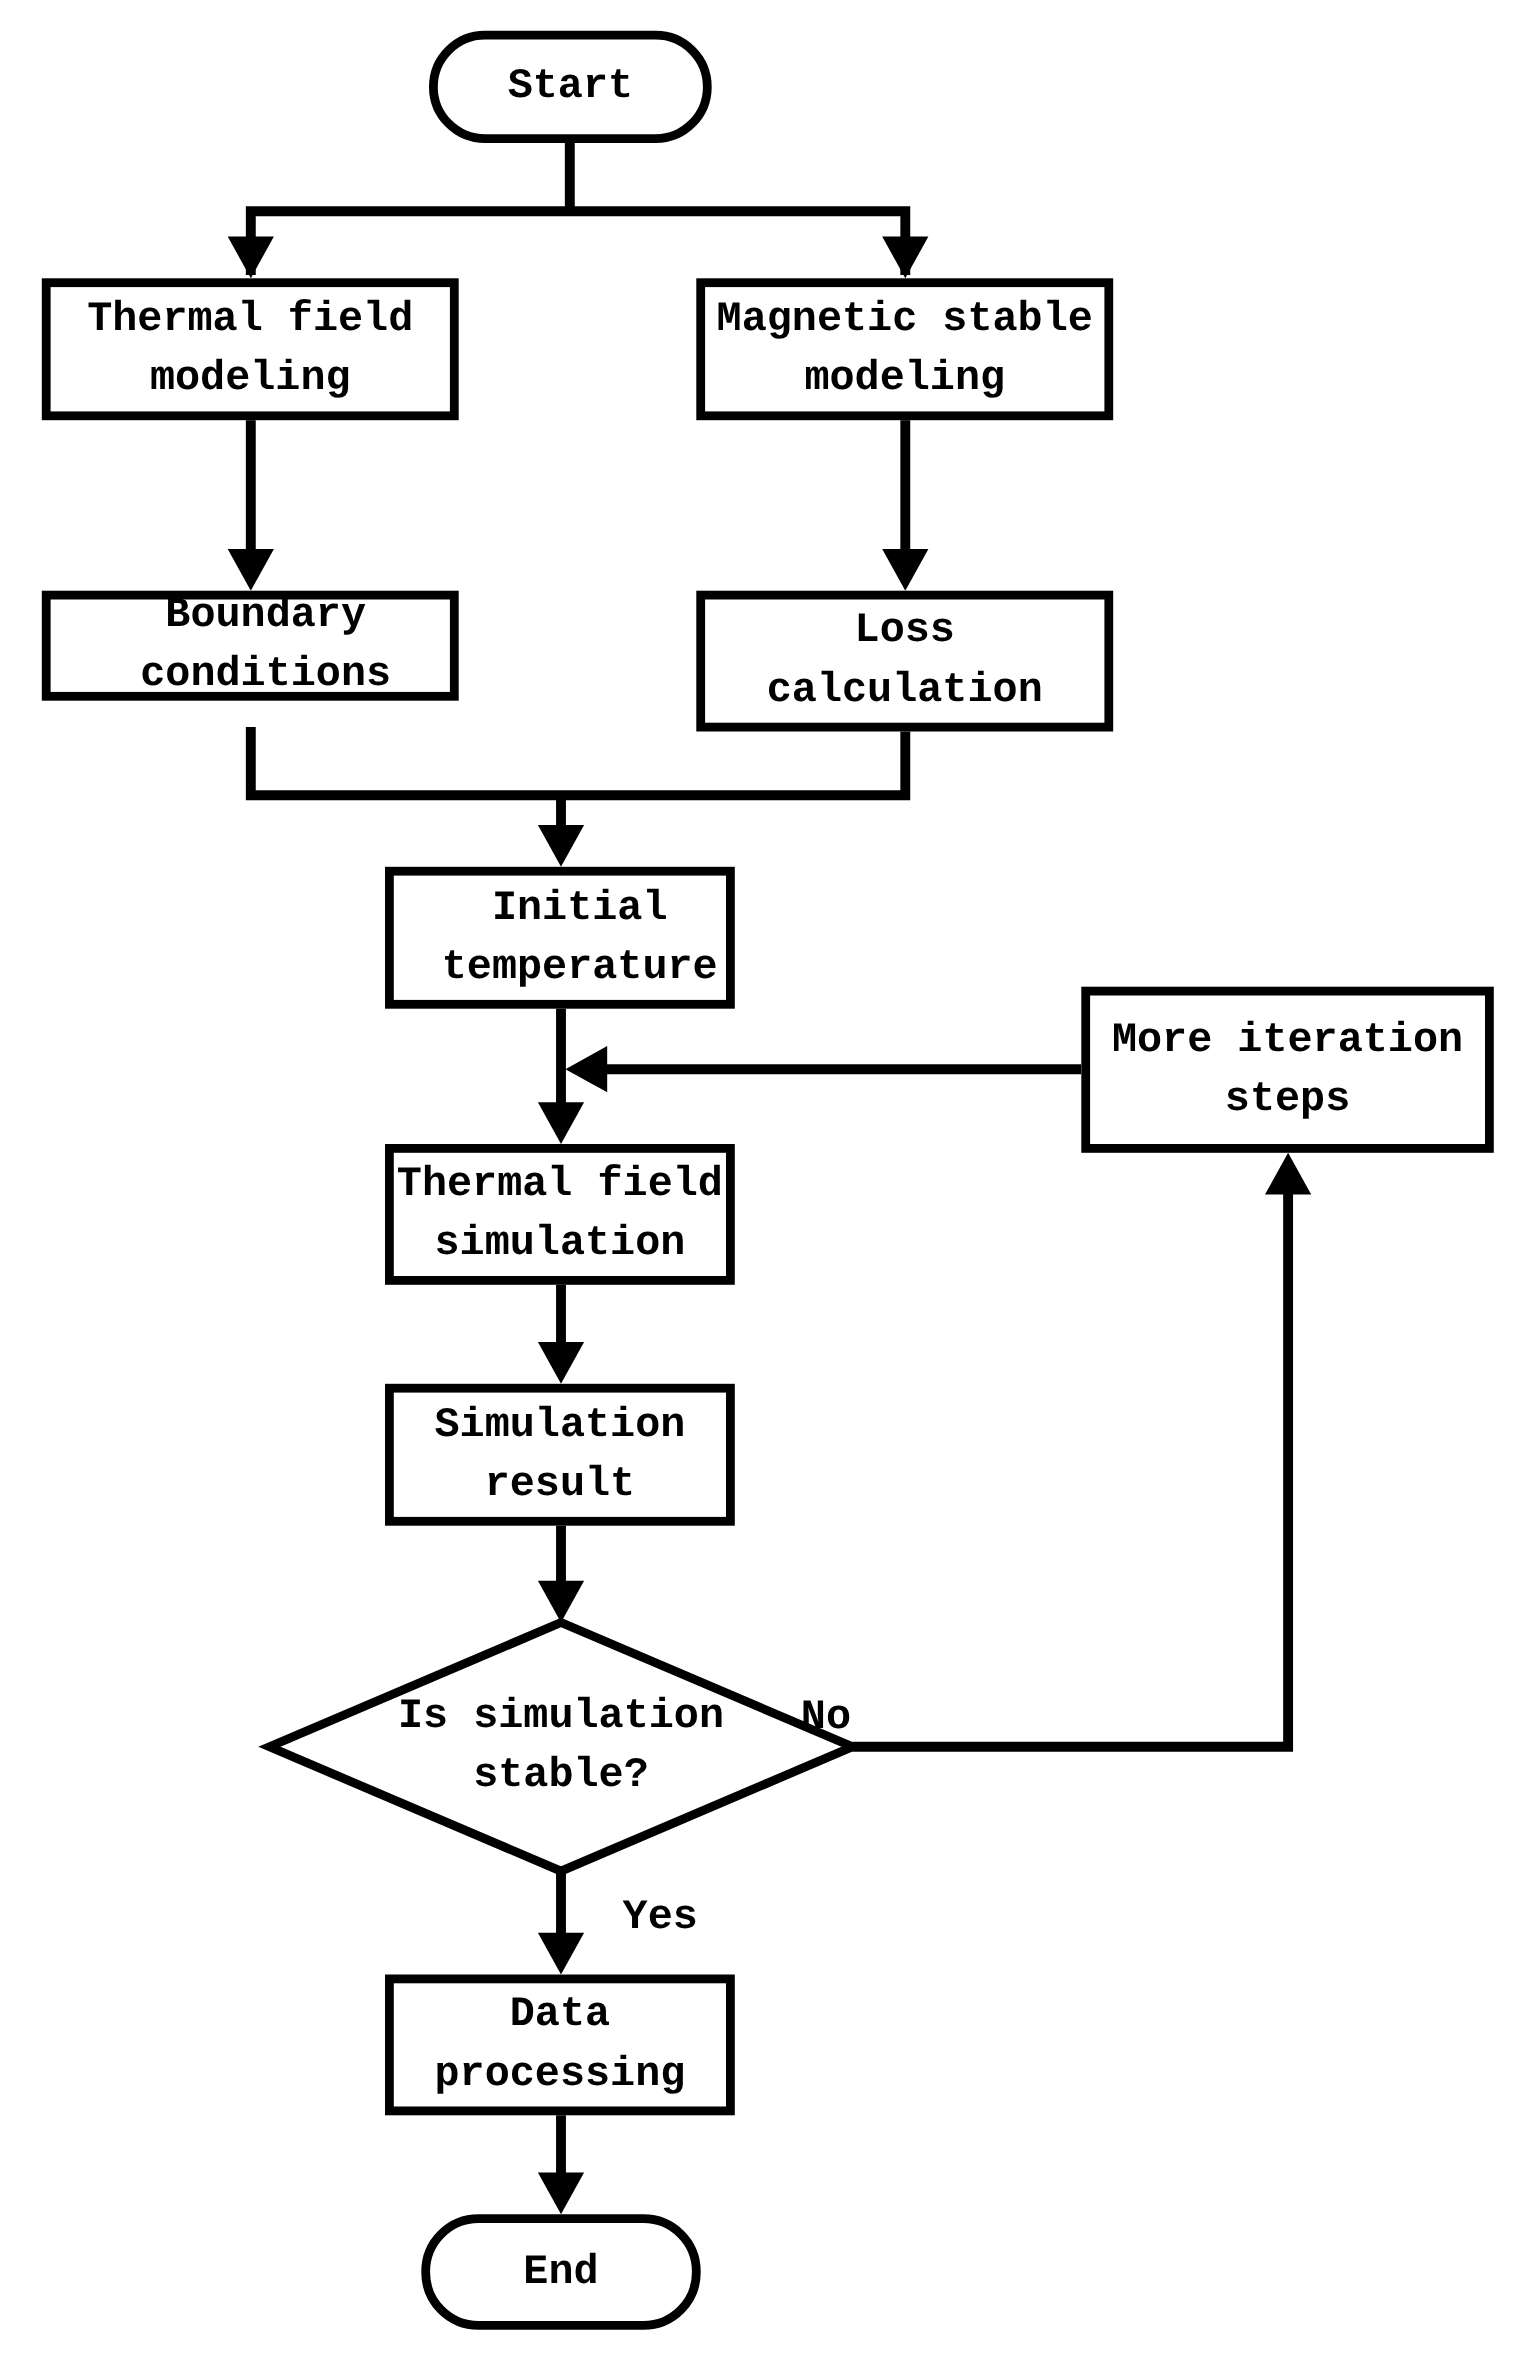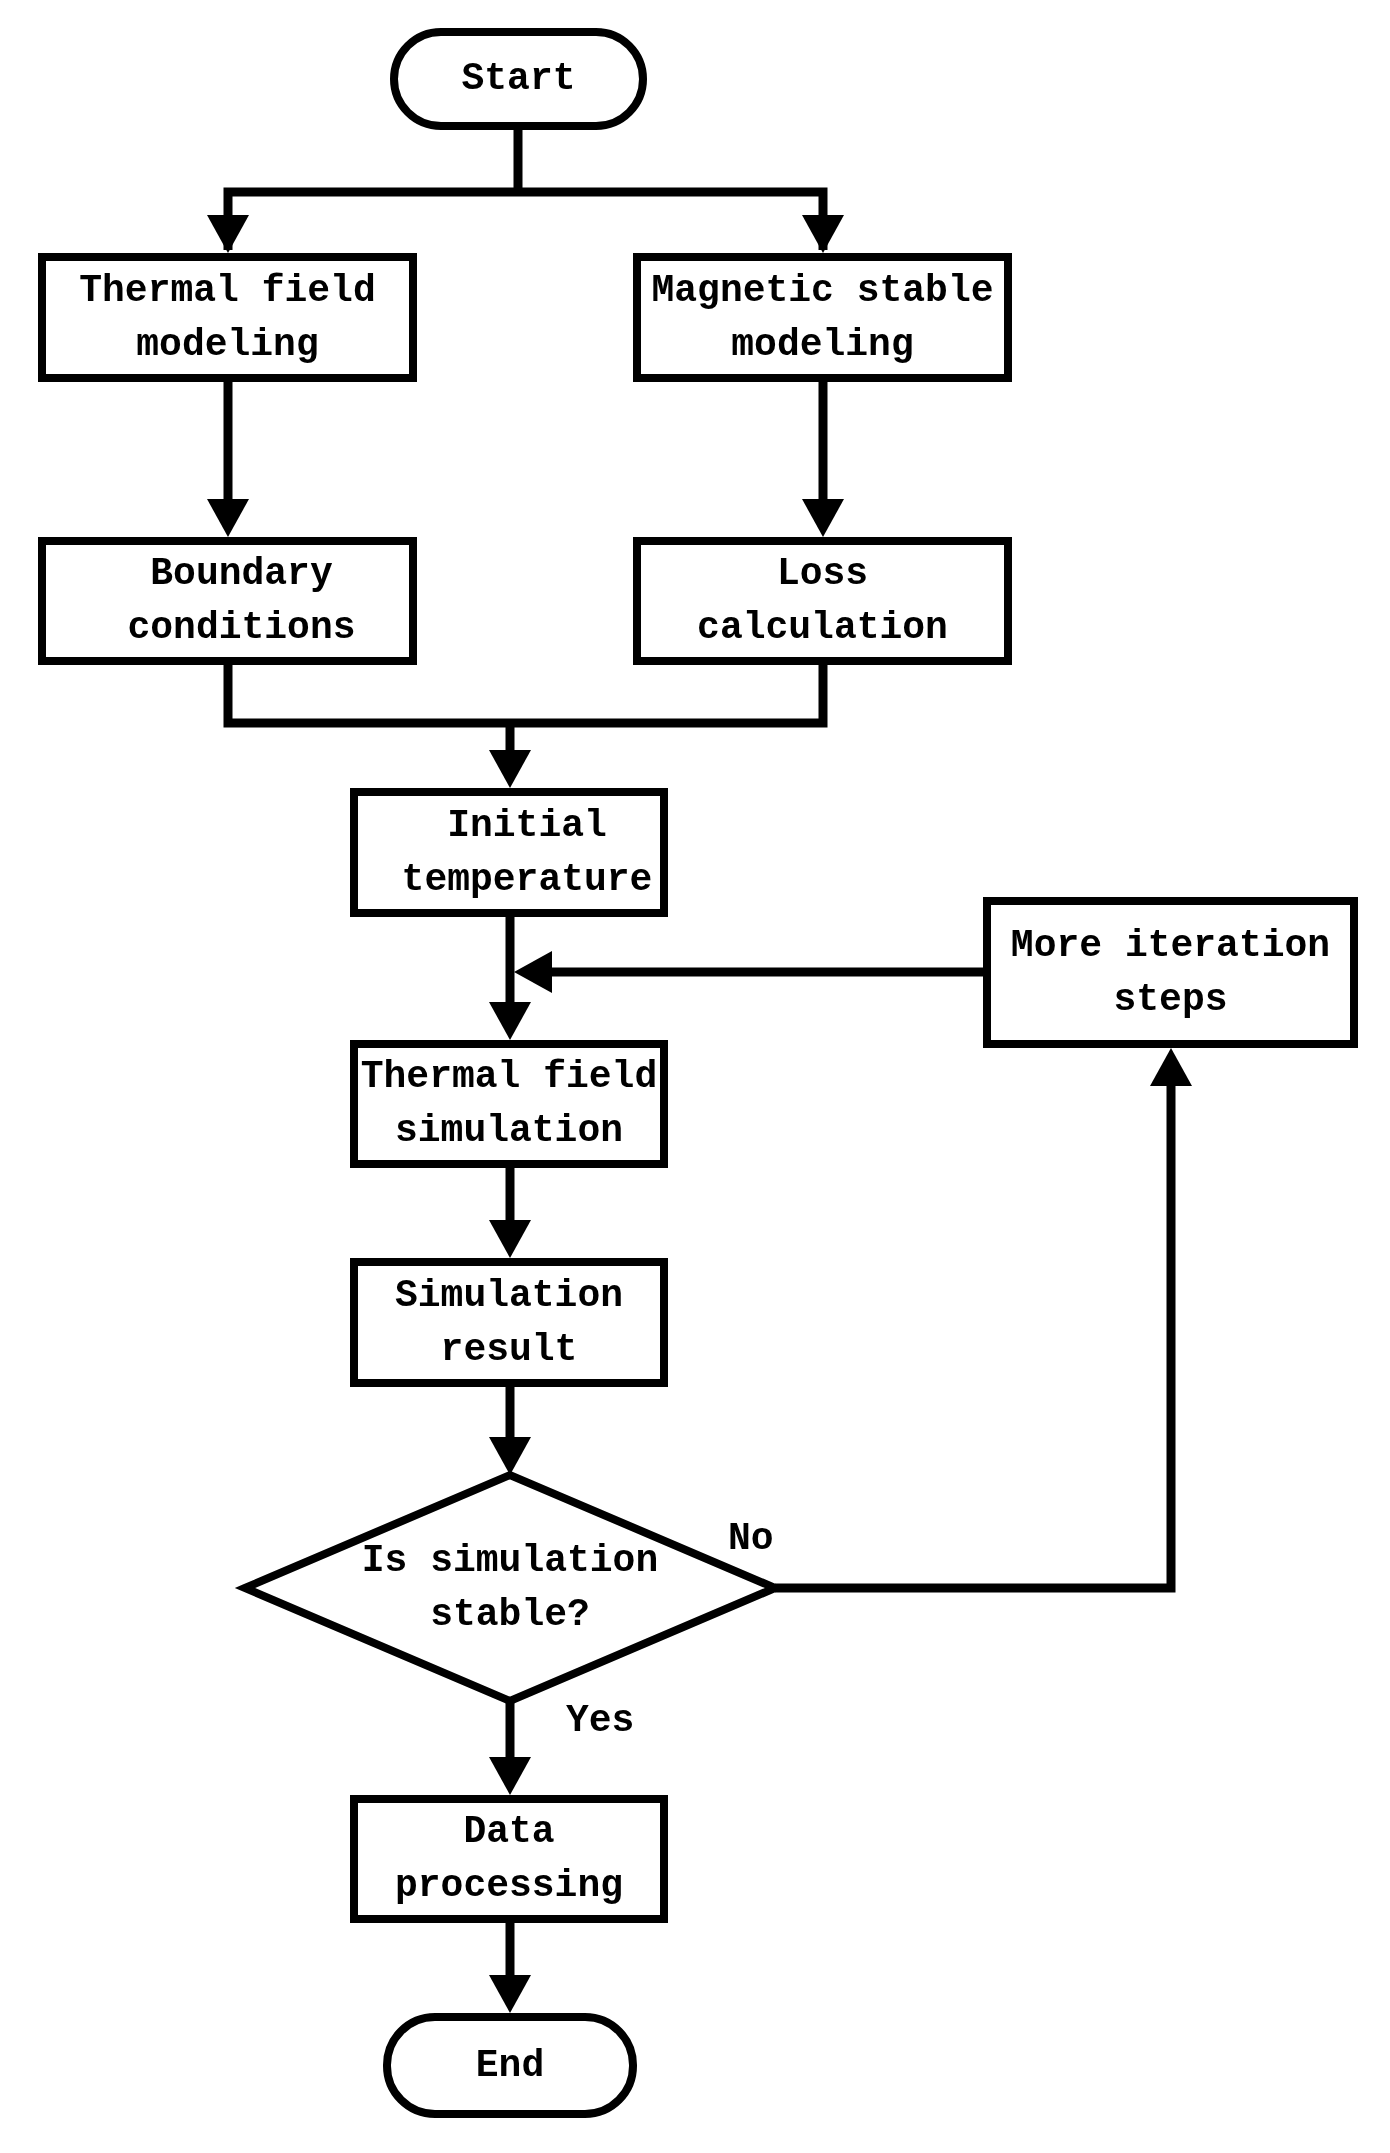--- a/index.html
+++ b/index.html
@@ -15,21 +15,21 @@
     display:flex;flex-direction:column;align-items:center;justify-content:center;
     text-align:right;font-size:38px;line-height:54px;background:#ffffff;
   }
   .process{border:8px solid #000000;}
   .terminator{border:8px solid #000000;}
   .decision-label{
     position:absolute;box-sizing:border-box;
     display:flex;flex-direction:column;align-items:center;justify-content:center;
     text-align:center;font-size:38px;line-height:54px;background:transparent;
   }
-  .edge-label{position:absolute;font-size:38px;line-height:48px;}
+  .edge-label{position:absolute;font-size:38px;line-height:48px;margin-top:23px;}
   .line{display:block;white-space:nowrap;}
 </style>
 </head>
 <body>
 
 <div id="canvas">
 
   <svg id="connectors" width="1390" height="2153" viewBox="0 0 1390 2153">
     <g stroke="#000000" stroke-width="9" fill="none" stroke-linejoin="miter">
       <path d="M518,126 L518,192 M228,250 L228,192 L823,192 L823,250"></path>
@@ -70,21 +70,21 @@
   <div class="node process" style="left:38px;top:253px;width:379px;height:129px;">
     <span class="line">Thermal field</span>
     <span class="line">modeling</span>
   </div>
 
   <div class="node process" style="left:633px;top:253px;width:379px;height:129px;">
     <span class="line">Magnetic stable</span>
     <span class="line">modeling</span>
   </div>
 
-  <div class="node process" style="left:38px;top:537px;width:379px;height:128px;padding-left:28px;">
+  <div class="node process" style="left:38px;top:537px;width:379px;height:100px;padding-left:28px;">
     <span class="line">Boundary</span>
     <span class="line">conditions</span>
   </div>
 
   <div class="node process" style="left:633px;top:537px;width:379px;height:128px;">
     <span class="line">Loss</span>
     <span class="line">calculation</span>
   </div>
 
   <div class="node process" style="left:350px;top:788px;width:318px;height:129px;padding-left:36px;">

